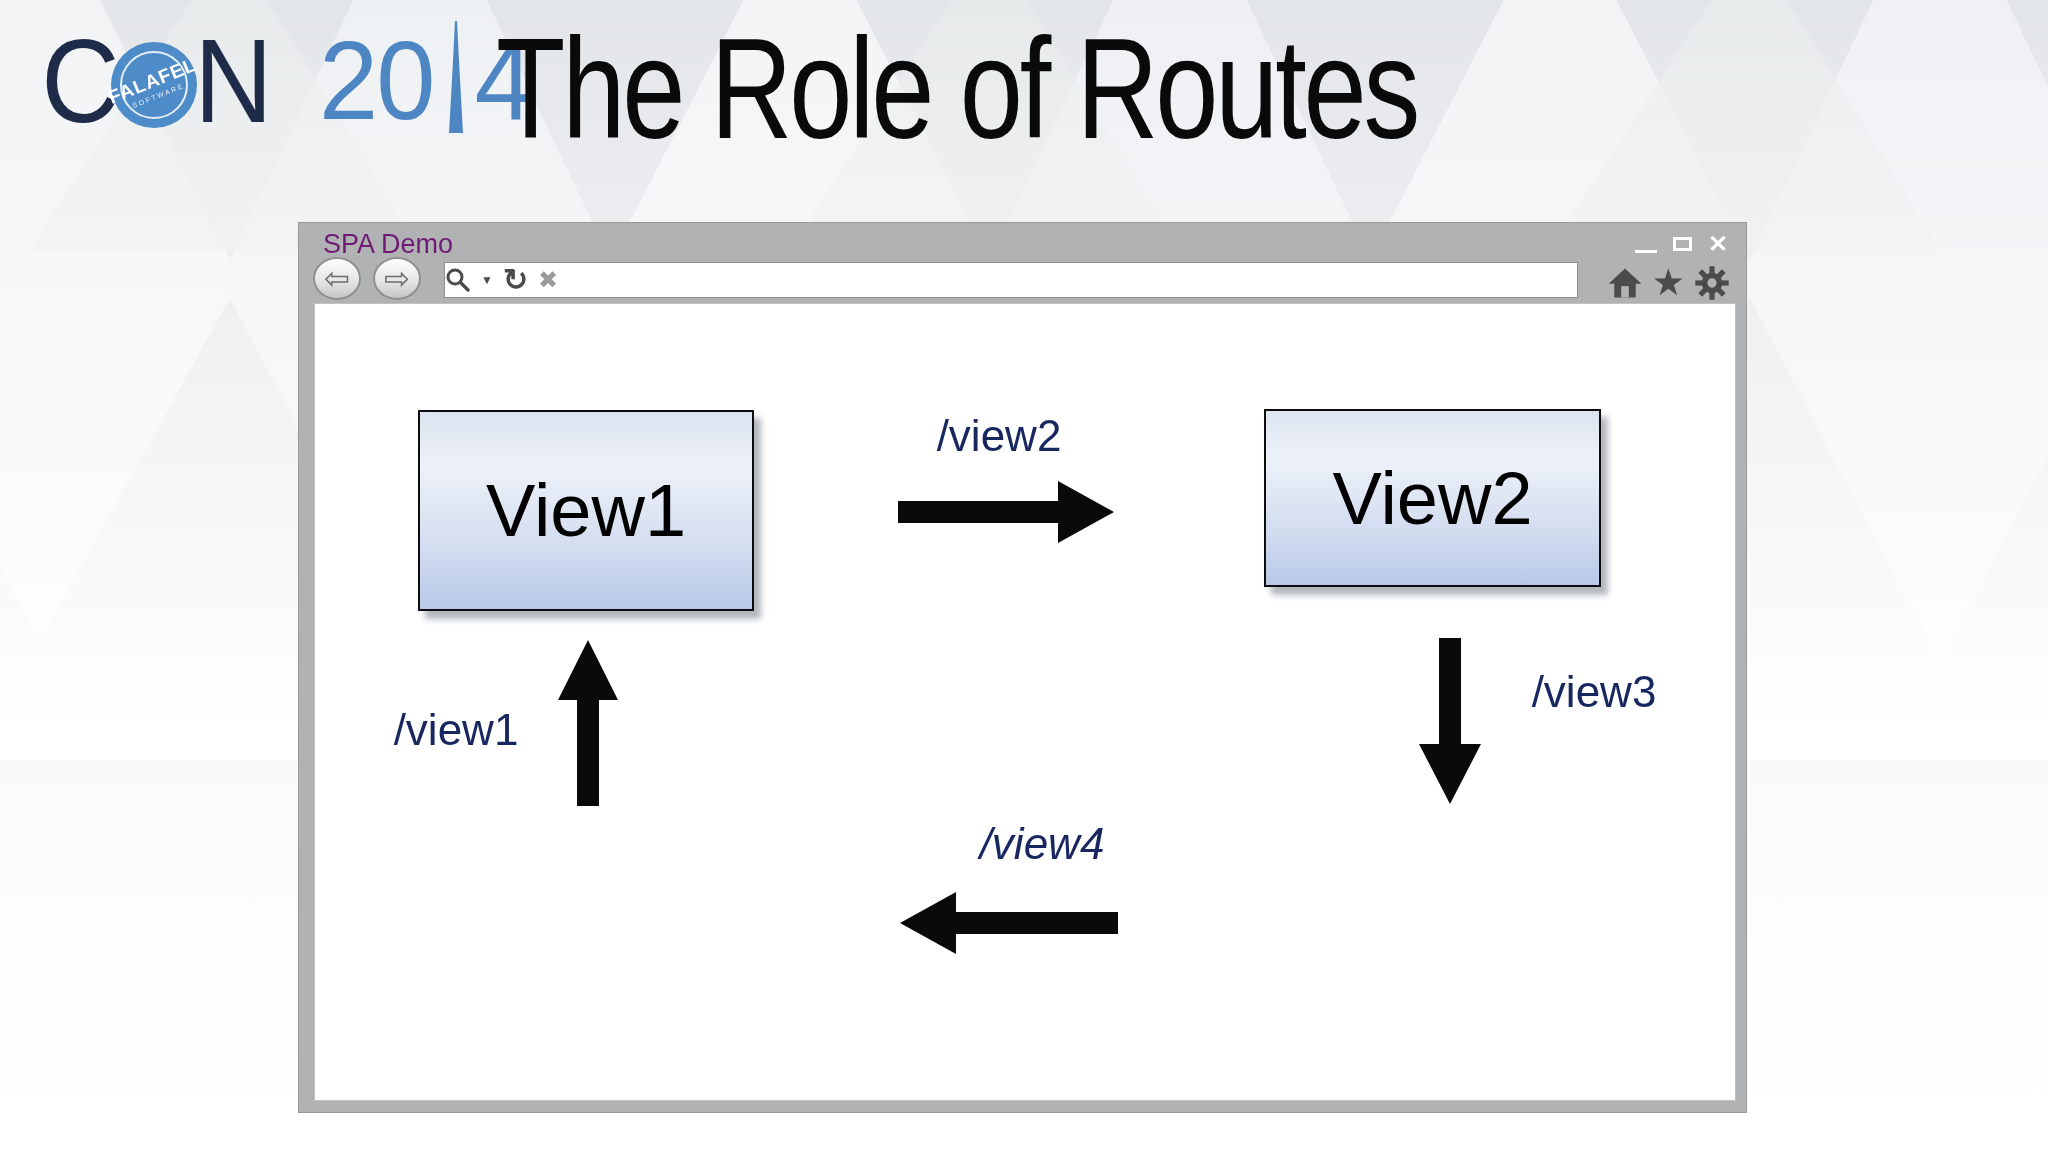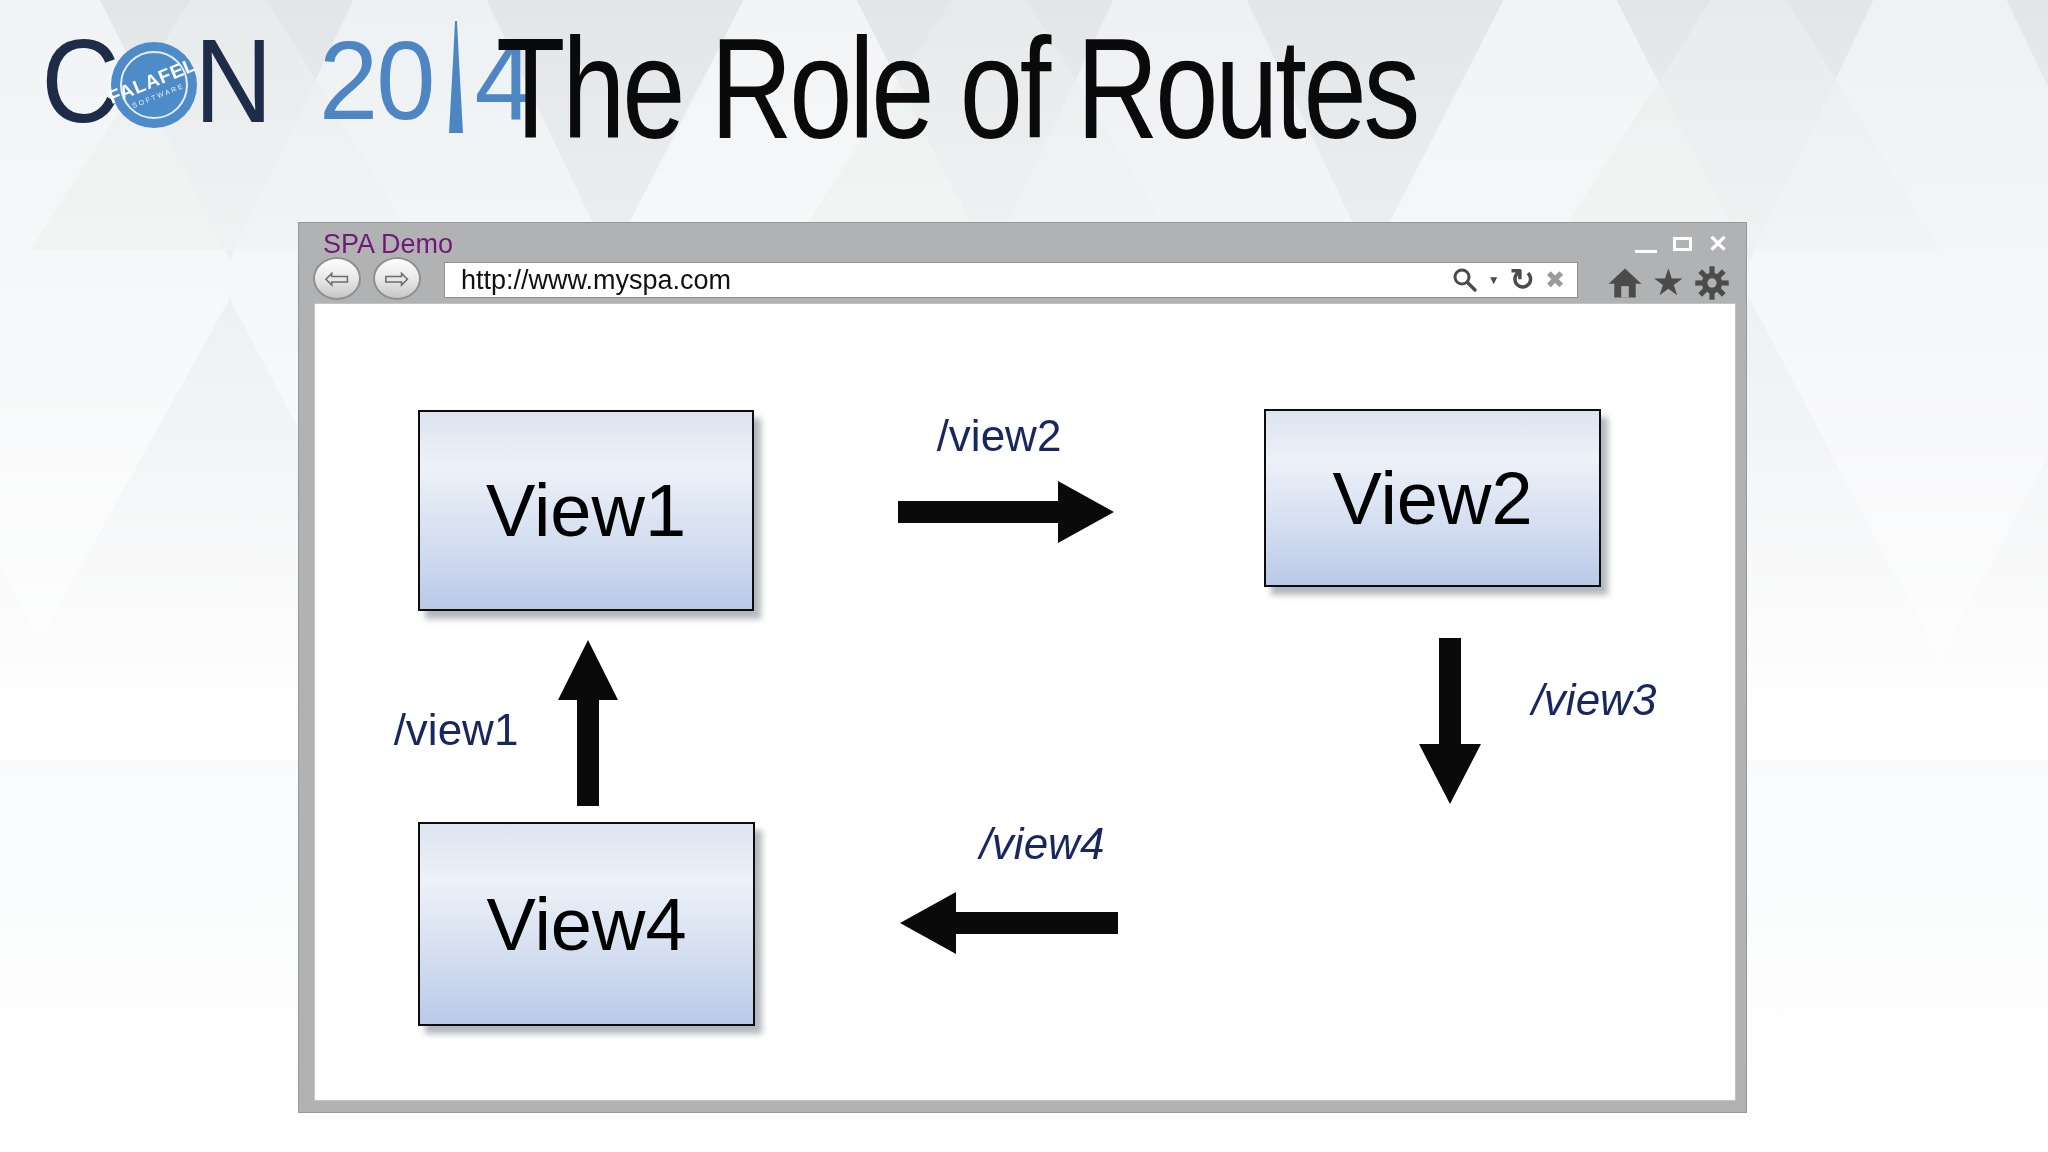--- a/index.html
+++ b/index.html
@@ -70,21 +70,21 @@
              box-shadow:7px 8px 6px rgba(130,136,146,.6);
              font-size:74px; color:#000; }
   .viewbox.v1 { left:104px; top:107px; width:336px; height:201px; }
   .viewbox.v2 { left:950px; top:106px; width:337px; height:178px; }
   .viewbox.v3 { left:951px; top:516px; width:340px; height:204px; }
   .viewbox.v4 { left:104px; top:519px; width:337px; height:204px; }
 
   .route-label { position:absolute; width:180px; text-align:center;
                  font-size:44px; color:#18275f; white-space:nowrap; }
   .route-label.r2 { left:595px;  top:108px; }
-  .route-label.r3 { left:1190px; top:372px;font-style:italic; }
+  .route-label.r3 { left:1190px; top:364px; }
   .route-label.r4 { left:638px;  top:516px;font-style:italic; }
   .route-label.r1 { left:52px;   top:402px; }
 </style>
 </head>
 <body>
 
 <div class="slide">
 
   <svg class="bg-pattern" width="2048" height="760" viewBox="0 0 2048 760">
     <rect x="0" y="0" width="2048" height="760" fill="#e3e6e9"></rect>
@@ -127,21 +127,20 @@
     <div class="win-controls">
       <span class="ctrl-min"></span>
       <span class="ctrl-max"></span>
       <span class="ctrl-close">✕</span>
     </div>
 
     <span class="nav-btn nav-back">⇦</span>
     <span class="nav-btn nav-fwd">⇨</span>
 
     <div class="urlbar">
-      <span class="url-text">http://www.myspa.com</span>
       <span class="url-icons">
         <svg width="26" height="26" viewBox="0 0 26 26">
           <circle cx="10" cy="10" r="7" fill="none" stroke="#4b4b4b" stroke-width="3"></circle>
           <line x1="15.5" y1="15.5" x2="23" y2="23" stroke="#4b4b4b" stroke-width="3.4" stroke-linecap="round"></line>
         </svg>
         <span class="caret-glyph">▼</span>
         <span class="refresh-glyph">↻</span>
         <span class="stop-glyph">✖</span>
       </span>
     </div>
@@ -172,23 +171,20 @@
         <polygon fill="#0a0a0a" points="804,609 642,609 642,589 586,620 642,651 642,631 804,631"></polygon>
         <polygon fill="#0a0a0a" points="263,503 263,397 244,397 274,337 304,397 285,397 285,503"></polygon>
       </svg>
 
       <div class="viewbox v1">
         <span>View1</span>
       </div>
       <div class="viewbox v2">
         <span>View2</span>
       </div>
-      <div class="viewbox v4">
-        <span>View4</span>
-      </div>
 
       <span class="route-label r2">/view2</span>
       <span class="route-label r3">/view3</span>
       <span class="route-label r4">/view4</span>
       <span class="route-label r1">/view1</span>
 
     </div>
   </div>
 </div>
 

